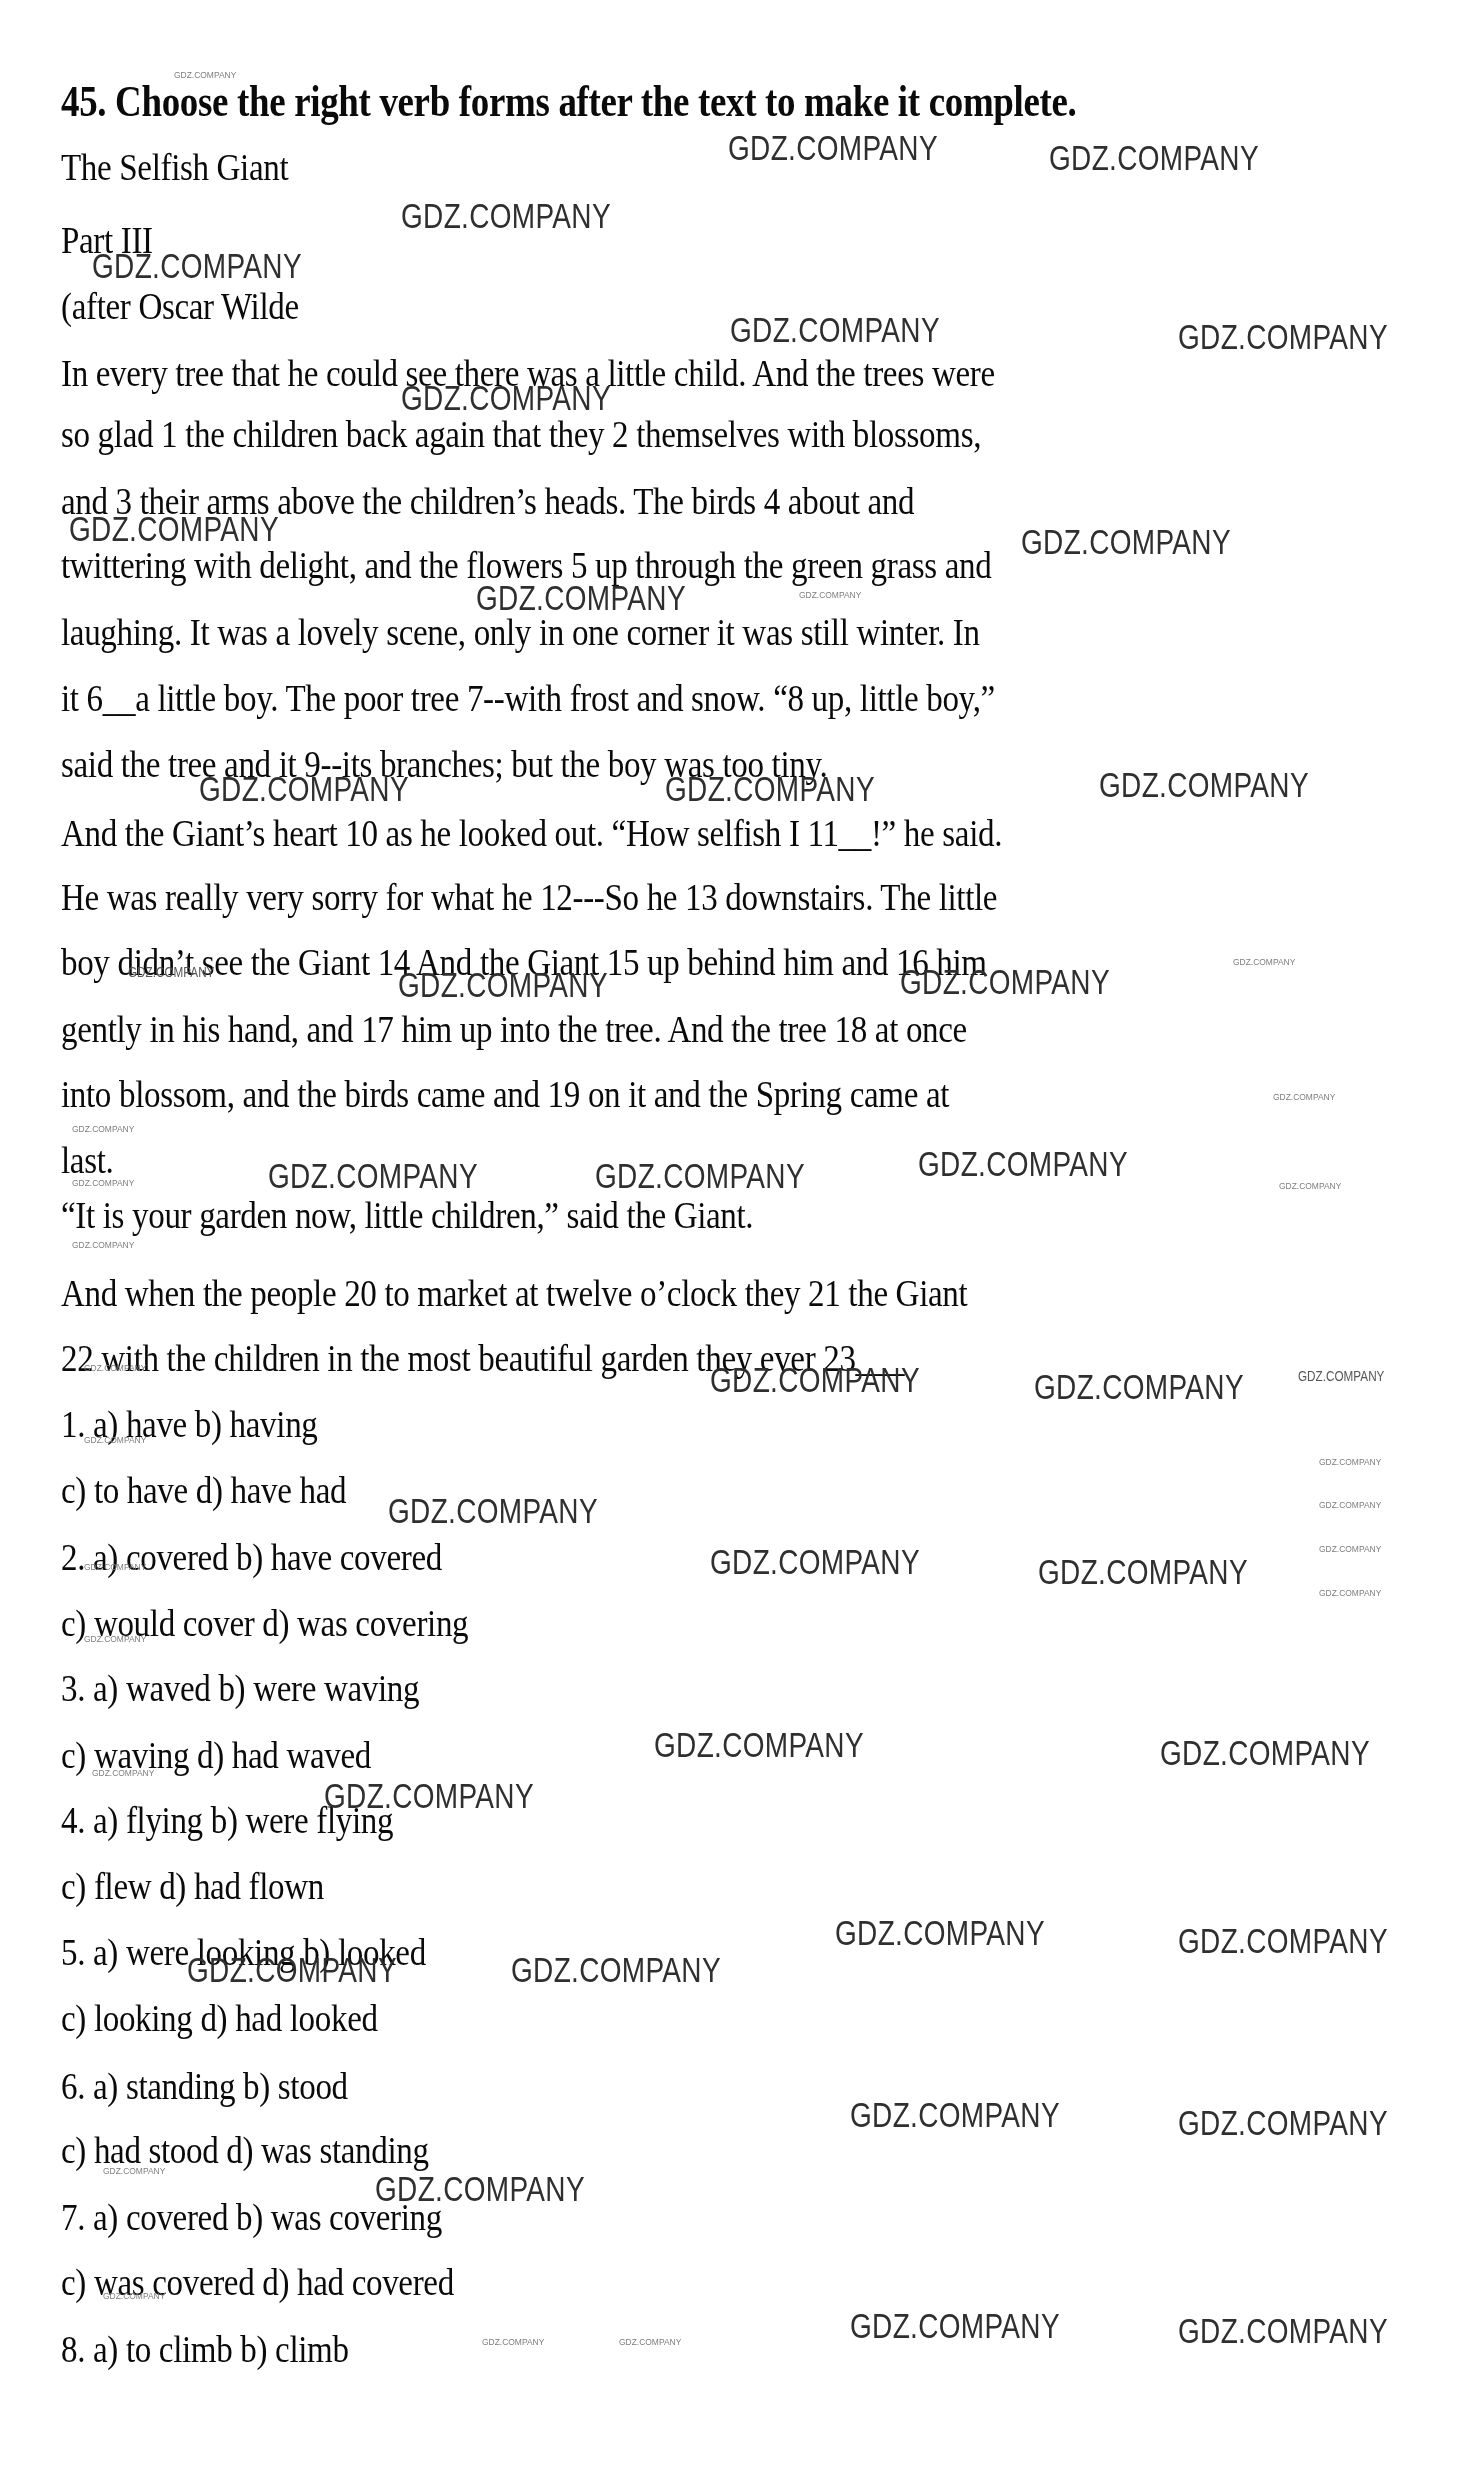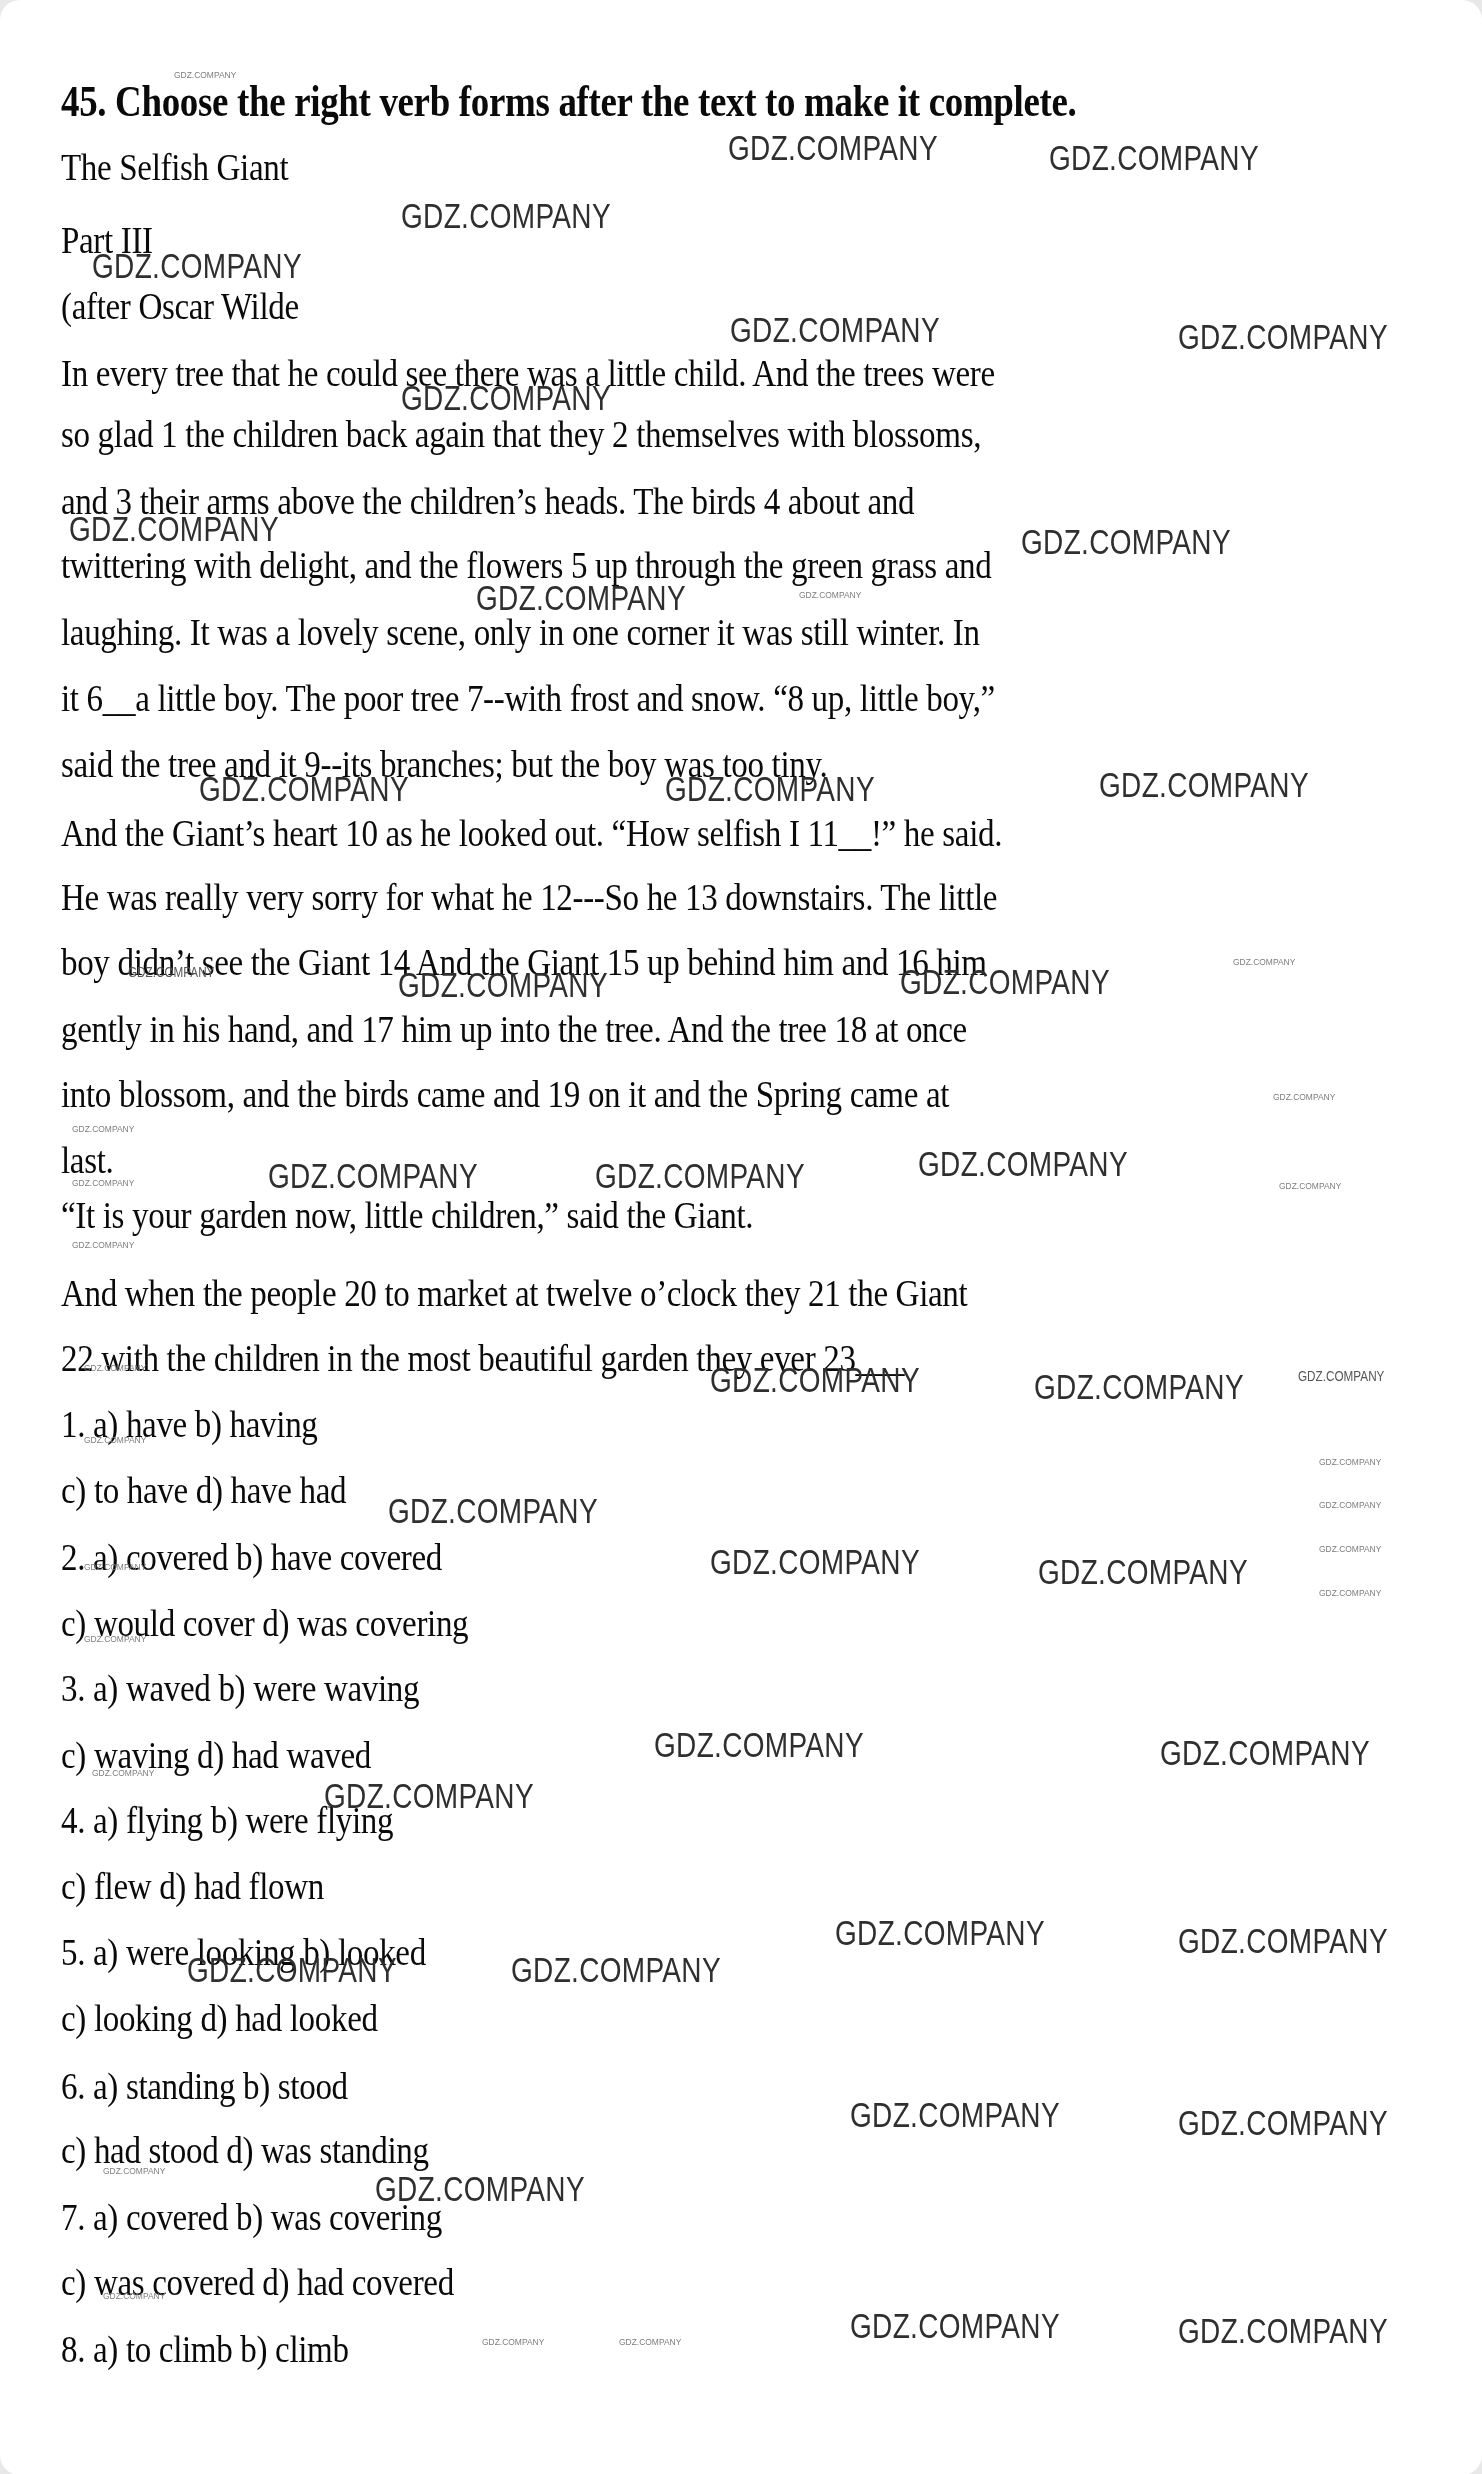--- a/index.html
+++ b/index.html
@@ -4,21 +4,20 @@
 <style>
   html, body { margin: 0; padding: 0; background: #e8e8e8; }
   .page {
     position: relative;
     width: 1482px;
     height: 2475px;
     background: #ffffff;
     overflow: hidden;
     font-family: "Liberation Serif", serif;
     color: #0a0a0a;
-    border-radius: 20px;
   }
   .doc-title {
     position: absolute;
     left: 61px;
     top: 76px;
     font-size: 44px;
     font-weight: bold;
     white-space: nowrap;
     transform: scaleX(0.84);
     transform-origin: 0 0;

